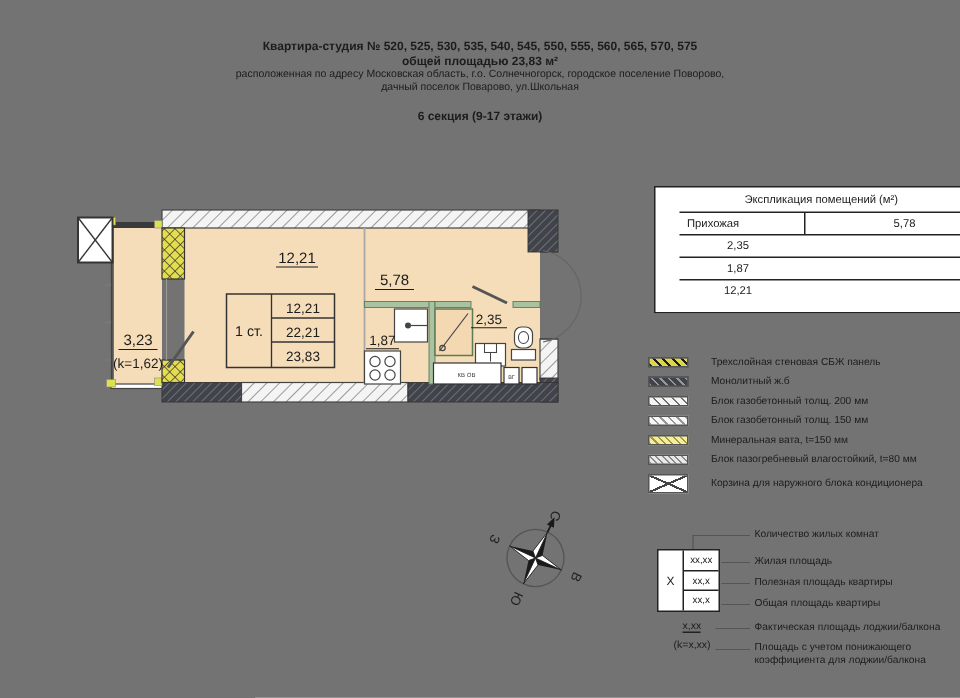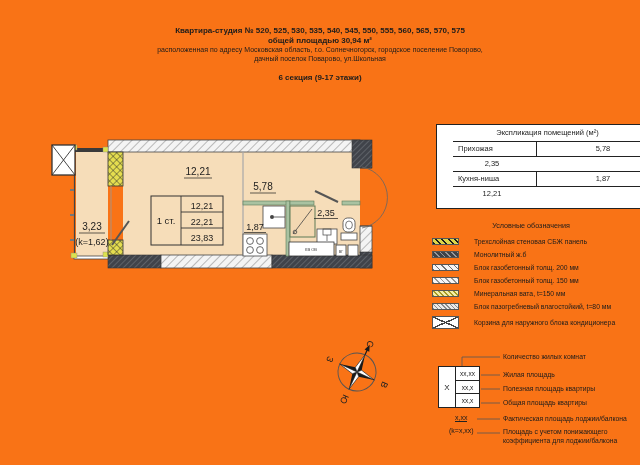--- a/index.html
+++ b/index.html
@@ -1,17 +1,17 @@
 <!DOCTYPE html>
 <html><head>
 <meta charset="utf-8">
 <style>
   html,body{margin:0;padding:0;}
   body{font-family:"Liberation Sans",sans-serif;color:#1c1c1c;}
-  #page{position:relative;width:640px;height:465px;background:#f97316;overflow:hidden;}
+  #page{position:relative;width:640px;height:465px;background:#737373;overflow:hidden;}
   .abs{position:absolute;}
   .hdr{width:100%;text-align:center;}
   .b{font-weight:bold;}
   
   .expl{position:absolute;left:436px;top:124px;width:189px;border:1px solid #222;background:#fff;font-size:7.5px;padding-left:16px;}
   .expl-h{height:16px;line-height:16px;text-align:center;border-bottom:1px solid #222;}
   .expl-r{display:flex;border-bottom:1px solid #222;height:14px;line-height:14px;gap:27px;}
   .expl-r:last-child{border-bottom:none;height:21px;}
   .expl-n{flex:1;padding-left:5px;border-right:1px solid #222;}
   .expl-r:last-child .expl-n{line-height:21px;}
@@ -41,21 +41,21 @@
   .albox-c:last-child{border-bottom:none;}
   .al-label{position:absolute;left:503px;font-size:6.8px;white-space:nowrap;}
   .al-label-wrap{position:absolute;left:503px;font-size:6.8px;width:132px;line-height:8.5px;}
 </style>
 </head>
 <body>
 
 <div id="page">
 
   <div class="abs hdr b" style="top:26px;font-size:8px;">Квартира-студия № 520, 525, 530, 535, 540, 545, 550, 555, 560, 565, 570, 575</div>
-  <div class="abs hdr b" style="top:36px;font-size:8px;">общей площадью 30,94 м²</div>
+  <div class="abs hdr b" style="top:36px;font-size:8px;">общей площадью 23,83 м²</div>
   <div class="abs hdr" style="top:46px;font-size:7px;">расположенная по адресу Московская область, г.о. Солнечногорск, городское поселение Поворово,</div>
   <div class="abs hdr" style="top:55px;font-size:7px;">дачный поселок Поварово, ул.Школьная</div>
   <div class="abs hdr b" style="top:73px;font-size:8px;">6 секция (9-17 этажи)</div>
 
   <svg class="abs" style="left:40px;top:130px;" width="400" height="290" viewBox="40 130 400 290">
     <defs>
       <pattern id="hw" patternUnits="userSpaceOnUse" width="6" height="6" patternTransform="rotate(45)">
         <rect width="6" height="6" fill="#f4f4f4"></rect>
           <line x1="0" y1="0" x2="0" y2="6" stroke="#7c7c7c" stroke-width="1"></line>
       </pattern>
@@ -194,29 +194,27 @@
   <div class="expl">
     <div class="expl-h">Экспликация помещений (м²)</div>
     <div class="expl-r">
       <div class="expl-n">Прихожая</div>
       <div class="expl-v">5,78</div>
     </div>
     <div class="expl-r">
       <div class="expl-v">2,35</div>
     </div>
     <div class="expl-r">
-      <div class="expl-n">Кухня-ниша</div>
       <div class="expl-v">1,87</div>
     </div>
     <div class="expl-r">
       <div class="expl-v">12,21</div>
     </div>
   </div>
 
-  <div class="leg-title">Условные обозначения</div>
   <div class="leg">
     <div class="leg-item">
       <div class="sw sw-sbzh"></div>
       <div class="leg-label">Трехслойная стеновая СБЖ панель</div>
     </div>
     <div class="leg-item">
       <div class="sw sw-mono"></div>
       <div class="leg-label">Монолитный ж.б</div>
     </div>
     <div class="leg-item">

